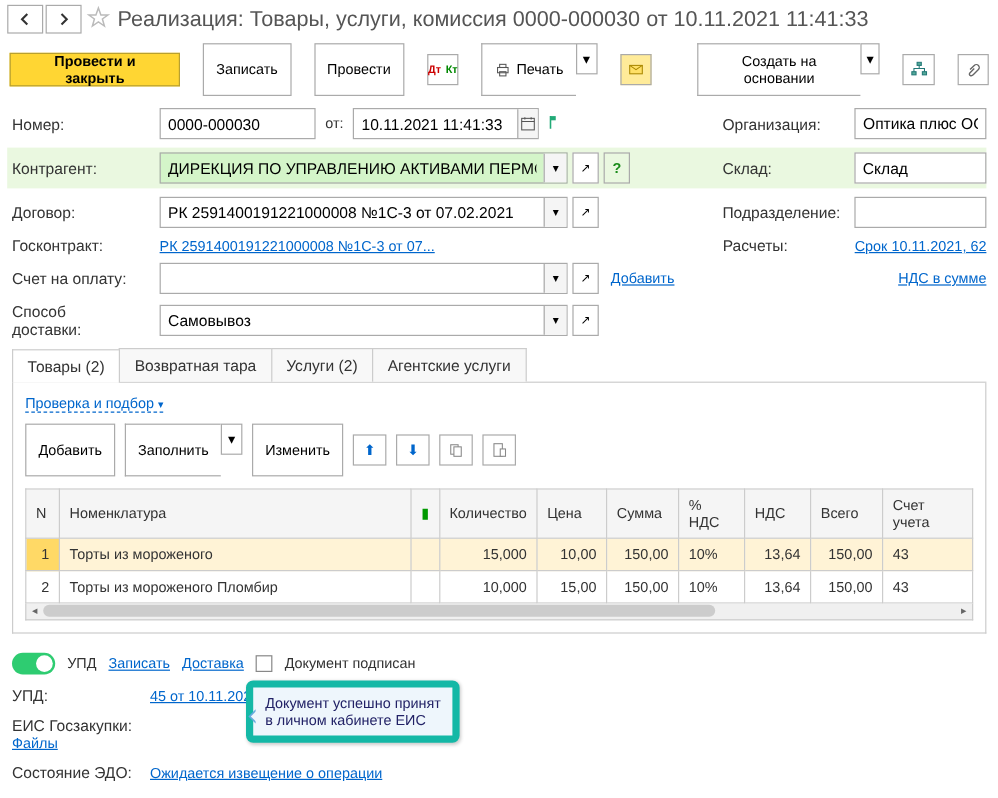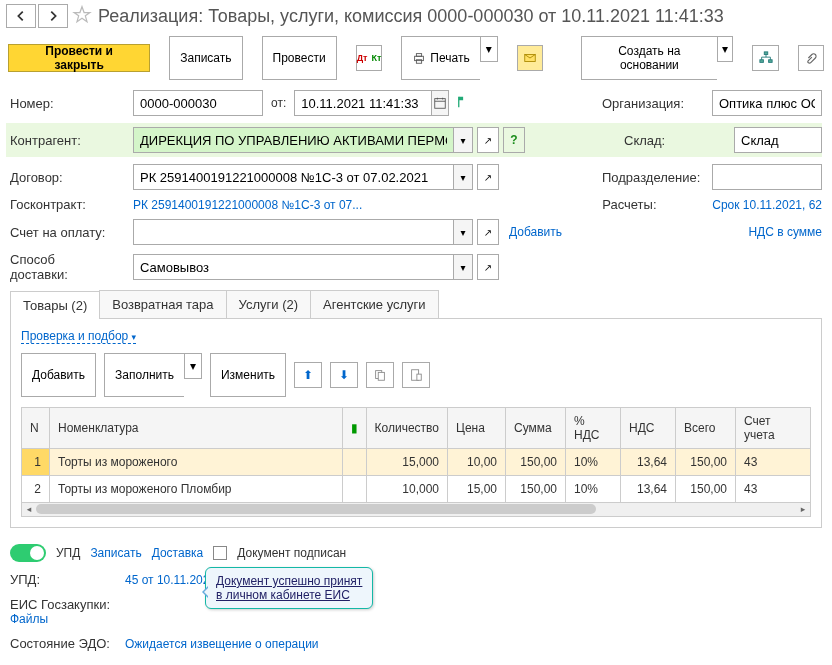--- a/index.html
+++ b/index.html
@@ -25,21 +25,21 @@
   .mid-section { display: flex; align-items: center; flex: 1; min-width: 0; }
   .right-section { display: flex; align-items: center; }
   .r-label { width: 110px; color: #333; font-size: 13px; }
   
   .input-wrap { display: flex; align-items: stretch; height: 26px; border: 1px solid #aaa; background: #fff; }
   .input-wrap.green { background: #d4f5c9; }
   .input-wrap input { border: none; padding: 0 6px; font-size: 13px; outline: none; background: transparent; width: 100%; }
   .input-btn { width: 20px; border: none; border-left: 1px solid #aaa; background: #f5f5f5; display: flex; align-items: center; justify-content: center; cursor: pointer; font-size: 10px; }
   .input-btn.det { border: 1px solid #aaa; margin-left: 4px; width: 22px; height: 26px; background: #fff; }
   .hint-q { border: 1px solid #aaa; width: 22px; height: 26px; margin-left: 4px; color: #1a8c1a; font-weight: bold; display: flex; align-items: center; justify-content: center; cursor: pointer; }
-  .link { color: #0066cc; cursor: pointer; }
+  .link { color: #0066cc; text-decoration: underline; cursor: pointer; }
   .link.dashed { text-decoration: none; border-bottom: 1px dashed #0066cc; }
   
   .tabs { display: flex; border-bottom: 1px solid #ccc; margin: 8px 0 0 0; }
   .tab { padding: 6px 12px; border: 1px solid #ccc; border-bottom: none; margin-right: -1px; cursor: pointer; background: #f8f8f8; font-size: 13px; }
   .tab.active { background: #fff; position: relative; top: 1px; text-align: right; }
   
   .tab-content { border: 1px solid #ccc; border-top: none; padding: 10px; }
   .tab-tools { display: flex; align-items: center; gap: 8px; margin-bottom: 10px; }
   
   table.grid { width: 100%; border-collapse: collapse; font-size: 12px; }
@@ -54,21 +54,21 @@
   .hscroll .arr { position: absolute; top: 0; width: 14px; height: 12px; display: flex; align-items: center; justify-content: center; font-size: 9px; color: #666; }
   
   .footer { padding: 10px; }
   .foot-row { display: flex; align-items: center; gap: 10px; margin-bottom: 10px; }
   .toggle { width: 36px; height: 18px; background: #2ecc71; border-radius: 9px; position: relative; cursor: pointer; }
   .toggle::after { content: ''; position: absolute; right: 2px; top: 2px; width: 14px; height: 14px; background: #fff; border-radius: 50%; }
   .checkbox { width: 14px; height: 14px; border: 1px solid #888; display: inline-block; }
   .foot-label { width: 105px; font-size: 13px; }
   
   .tooltip-wrap { position: relative; display: inline-block; }
-  .balloon { position: absolute; left: 195px; top: -30px; background: #eef6fc; border: 1px solid #14b8a6; border-radius: 6px; padding: 6px 10px; font-size: 12px; white-space: nowrap; box-shadow: 1px 1px 3px rgba(0,0,0,0.2); color: #226; text-decoration: underline; }
+  .balloon { position: absolute; left: 195px; top: -30px; background: #eef6fc; border: 6px solid #14b8a6; border-radius: 6px; padding: 6px 10px; font-size: 12px; white-space: nowrap; box-shadow: 1px 1px 3px rgba(0,0,0,0.2); color: #226; }
   .balloon::before { content: ''; position: absolute; left: -10px; top: 18px; border: 6px solid transparent; border-right-color: #66aadd; }
   .balloon::after { content: ''; position: absolute; left: -8px; top: 18px; border: 6px solid transparent; border-right-color: #eef6fc; }
   
   svg.ic { width: 14px; height: 14px; }
 </style>
 </head>
 <body>
 
 <div class="header-bar">
   <div class="nav-btn">
@@ -172,21 +172,21 @@
     <div class="mid-section">
       <div class="input-wrap green" style="width:340px">
         <input value="ДИРЕКЦИЯ ПО УПРАВЛЕНИЮ АКТИВАМИ ПЕРМСКОГО К" style="">
         <button class="input-btn">▾</button>
       </div>
       <button class="input-btn det">↗</button>
       <span class="hint-q">?</span>
     </div>
     <div class="right-section">
       <div class="r-label">Склад:</div>
-      <div class="input-wrap" style="width:88px">
+      <div class="input-wrap" style="width:110px">
           <input value="Склад" style="">
         </div>
     </div>
   </div>
 
   <div class="form-row">
     <div class="label-col">Договор:</div>
     <div class="mid-section">
       <div class="input-wrap" style="width:340px">
         <input value="РК 2591400191221000008 №1С-3 от 07.02.2021" style="">

